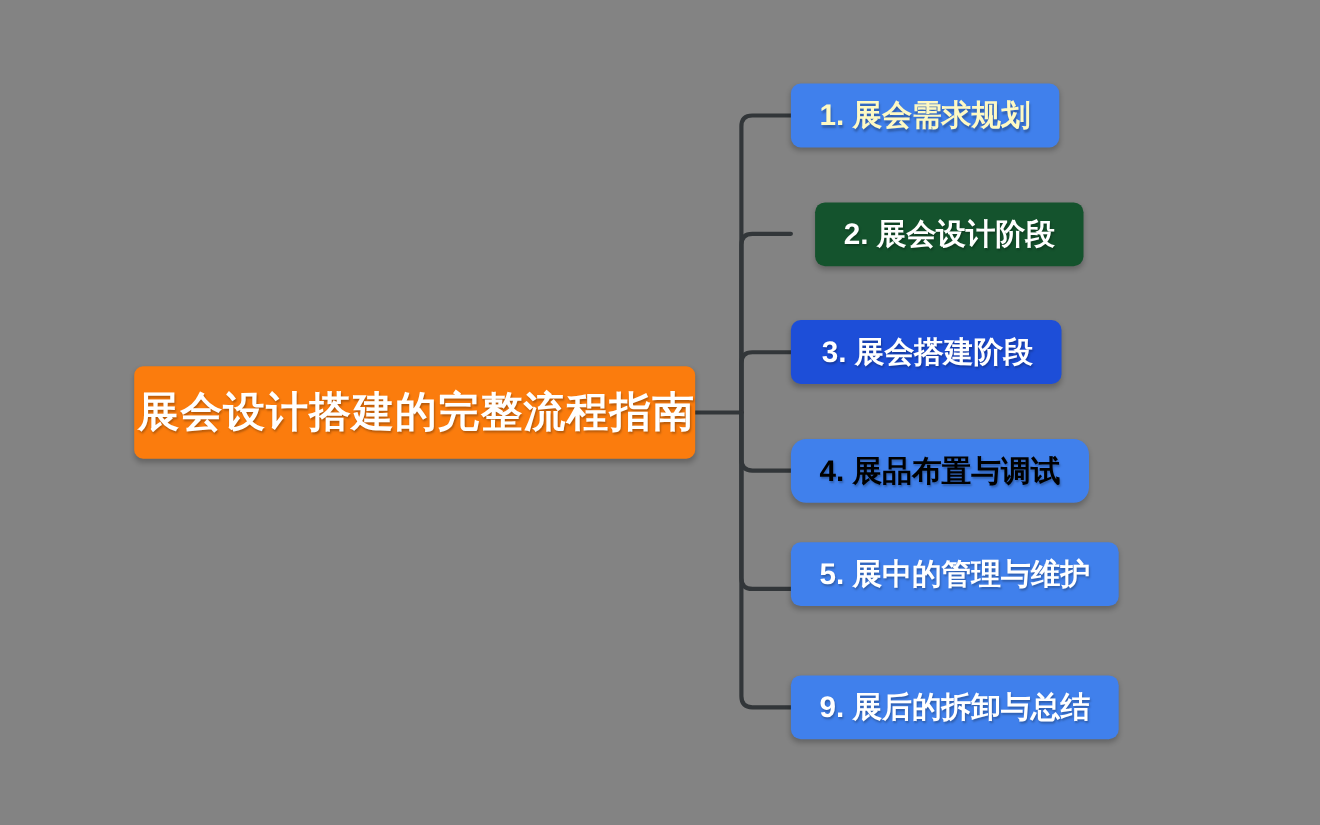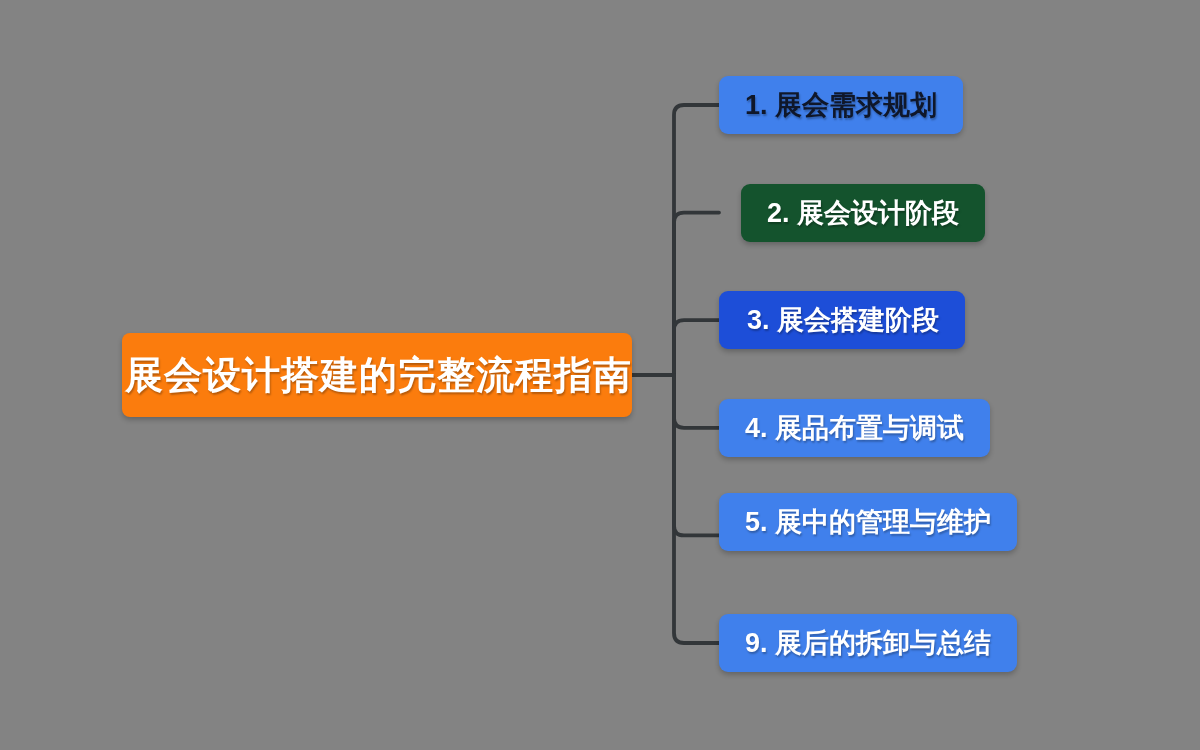--- a/index.html
+++ b/index.html
@@ -59,20 +59,20 @@
       <path d="M 632 375 L 674 375" fill="none" stroke="#323639" stroke-width="3.8" stroke-linecap="round"></path>
       <path d="M 674 375 L 674 115 Q 674 105 684 105 L 719 105" fill="none" stroke="#323639" stroke-width="3.8" stroke-linecap="round"></path>
       <path d="M 674 375 L 674 222.6 Q 674 212.6 684 212.6 L 719 212.6" fill="none" stroke="#323639" stroke-width="3.8" stroke-linecap="round"></path>
       <path d="M 674 375 L 674 330.2 Q 674 320.2 684 320.2 L 719 320.2" fill="none" stroke="#323639" stroke-width="3.8" stroke-linecap="round"></path>
       <path d="M 674 375 L 674 417.79999999999995 Q 674 427.79999999999995 684 427.79999999999995 L 719 427.79999999999995" fill="none" stroke="#323639" stroke-width="3.8" stroke-linecap="round"></path>
       <path d="M 674 375 L 674 525.4 Q 674 535.4 684 535.4 L 719 535.4" fill="none" stroke="#323639" stroke-width="3.8" stroke-linecap="round"></path>
       <path d="M 674 375 L 674 633 Q 674 643 684 643 L 719 643" fill="none" stroke="#323639" stroke-width="3.8" stroke-linecap="round"></path>
     </svg>
   <div class="node root" style="background: rgb(251, 124, 13); color: rgb(255, 255, 255);">展会设计搭建的完整流程指南</div>
   <div id="branches">
-      <div class="node branch" style="top: 76px; background: rgb(64, 128, 236); color: #0f172a;">1. 展会需求规划</div>
+      <div class="node branch" style="top: 76px; background: rgb(64, 128, 236); color: #fef9c3;">1. 展会需求规划</div>
       <div class="node branch" style="top: 184px; background: #14532d; color: rgb(255, 255, 255); margin-left: 22px;">2. 展会设计阶段</div>
       <div class="node branch" style="top: 291px; background: #1d4ed8; color: rgb(255, 255, 255); padding-left: 28px;">3. 展会搭建阶段</div>
-      <div class="node branch" style="top: 399px; background: rgb(64, 128, 236); color: #ffffff;">4. 展品布置与调试</div>
+      <div class="node branch" style="top: 399px; background: rgb(64, 128, 236); color: #000000; border-radius: 14px;">4. 展品布置与调试</div>
       <div class="node branch" style="top: 493px; background: rgb(64, 128, 236); color: rgb(255, 255, 255);">5. 展中的管理与维护</div>
       <div class="node branch" style="top: 614px; background: rgb(64, 128, 236); color: rgb(255, 255, 255);">9. 展后的拆卸与总结</div>
     </div>
 </div>
 
 </body></html>

